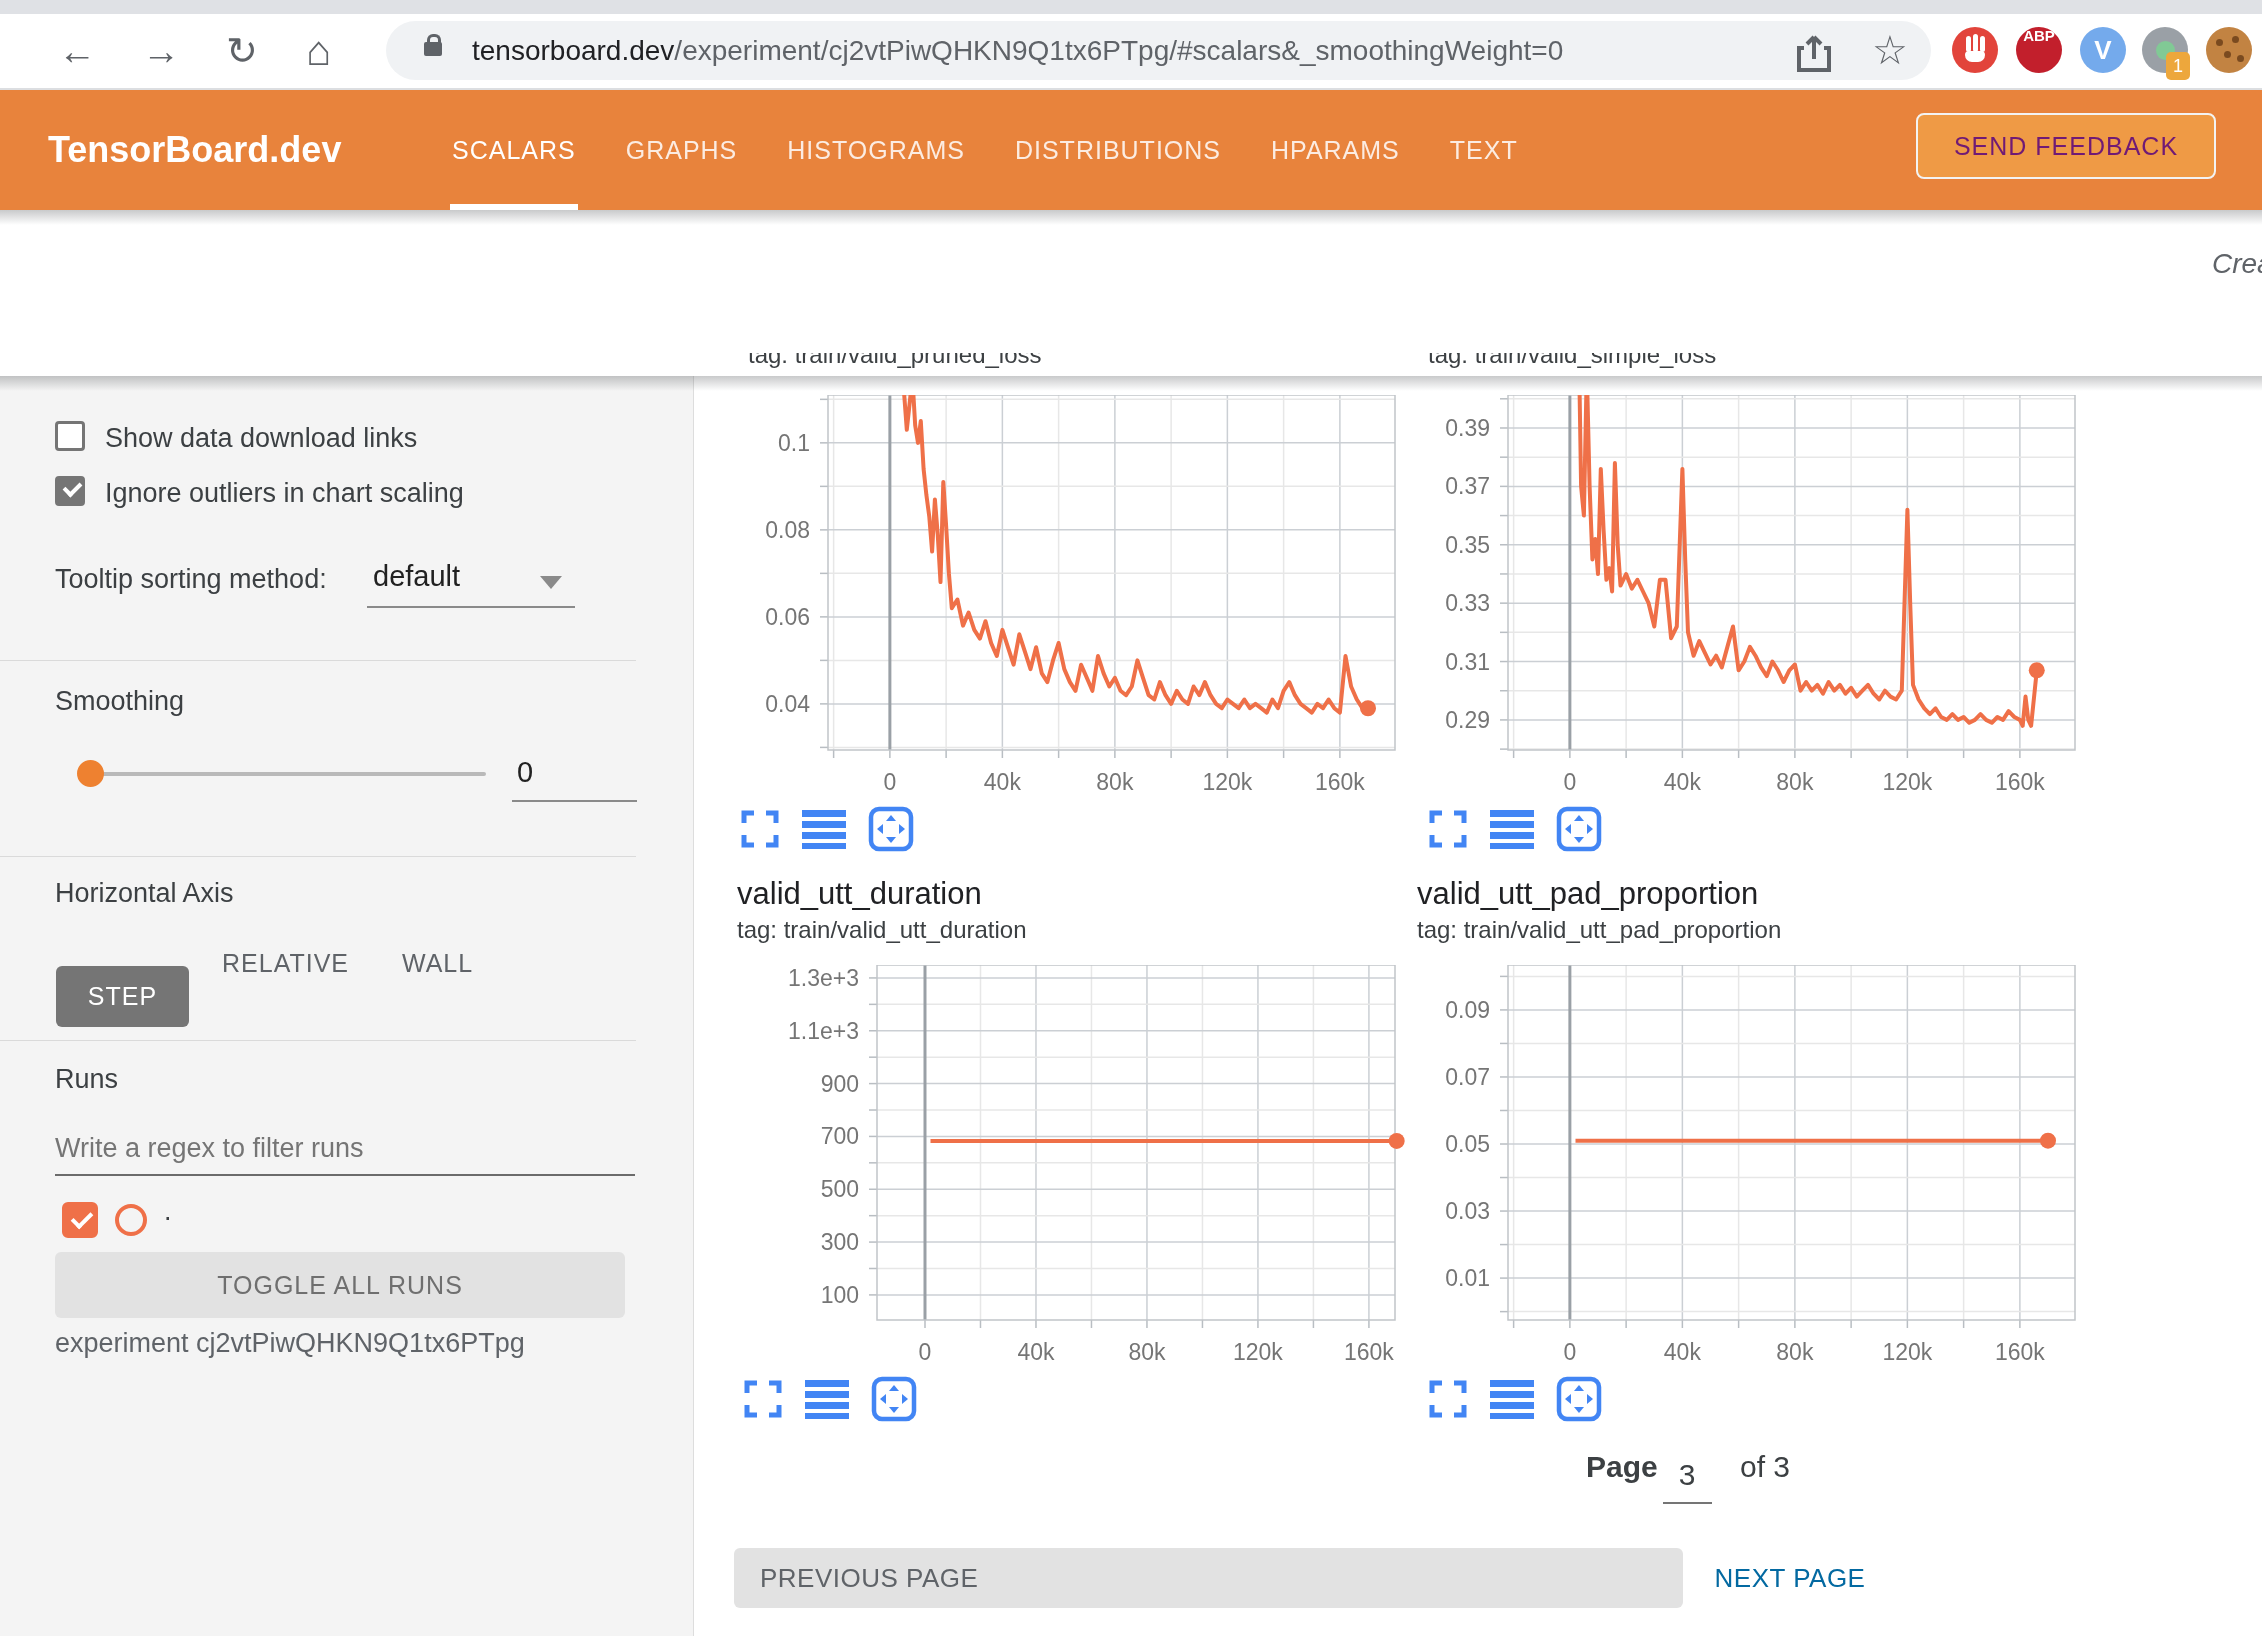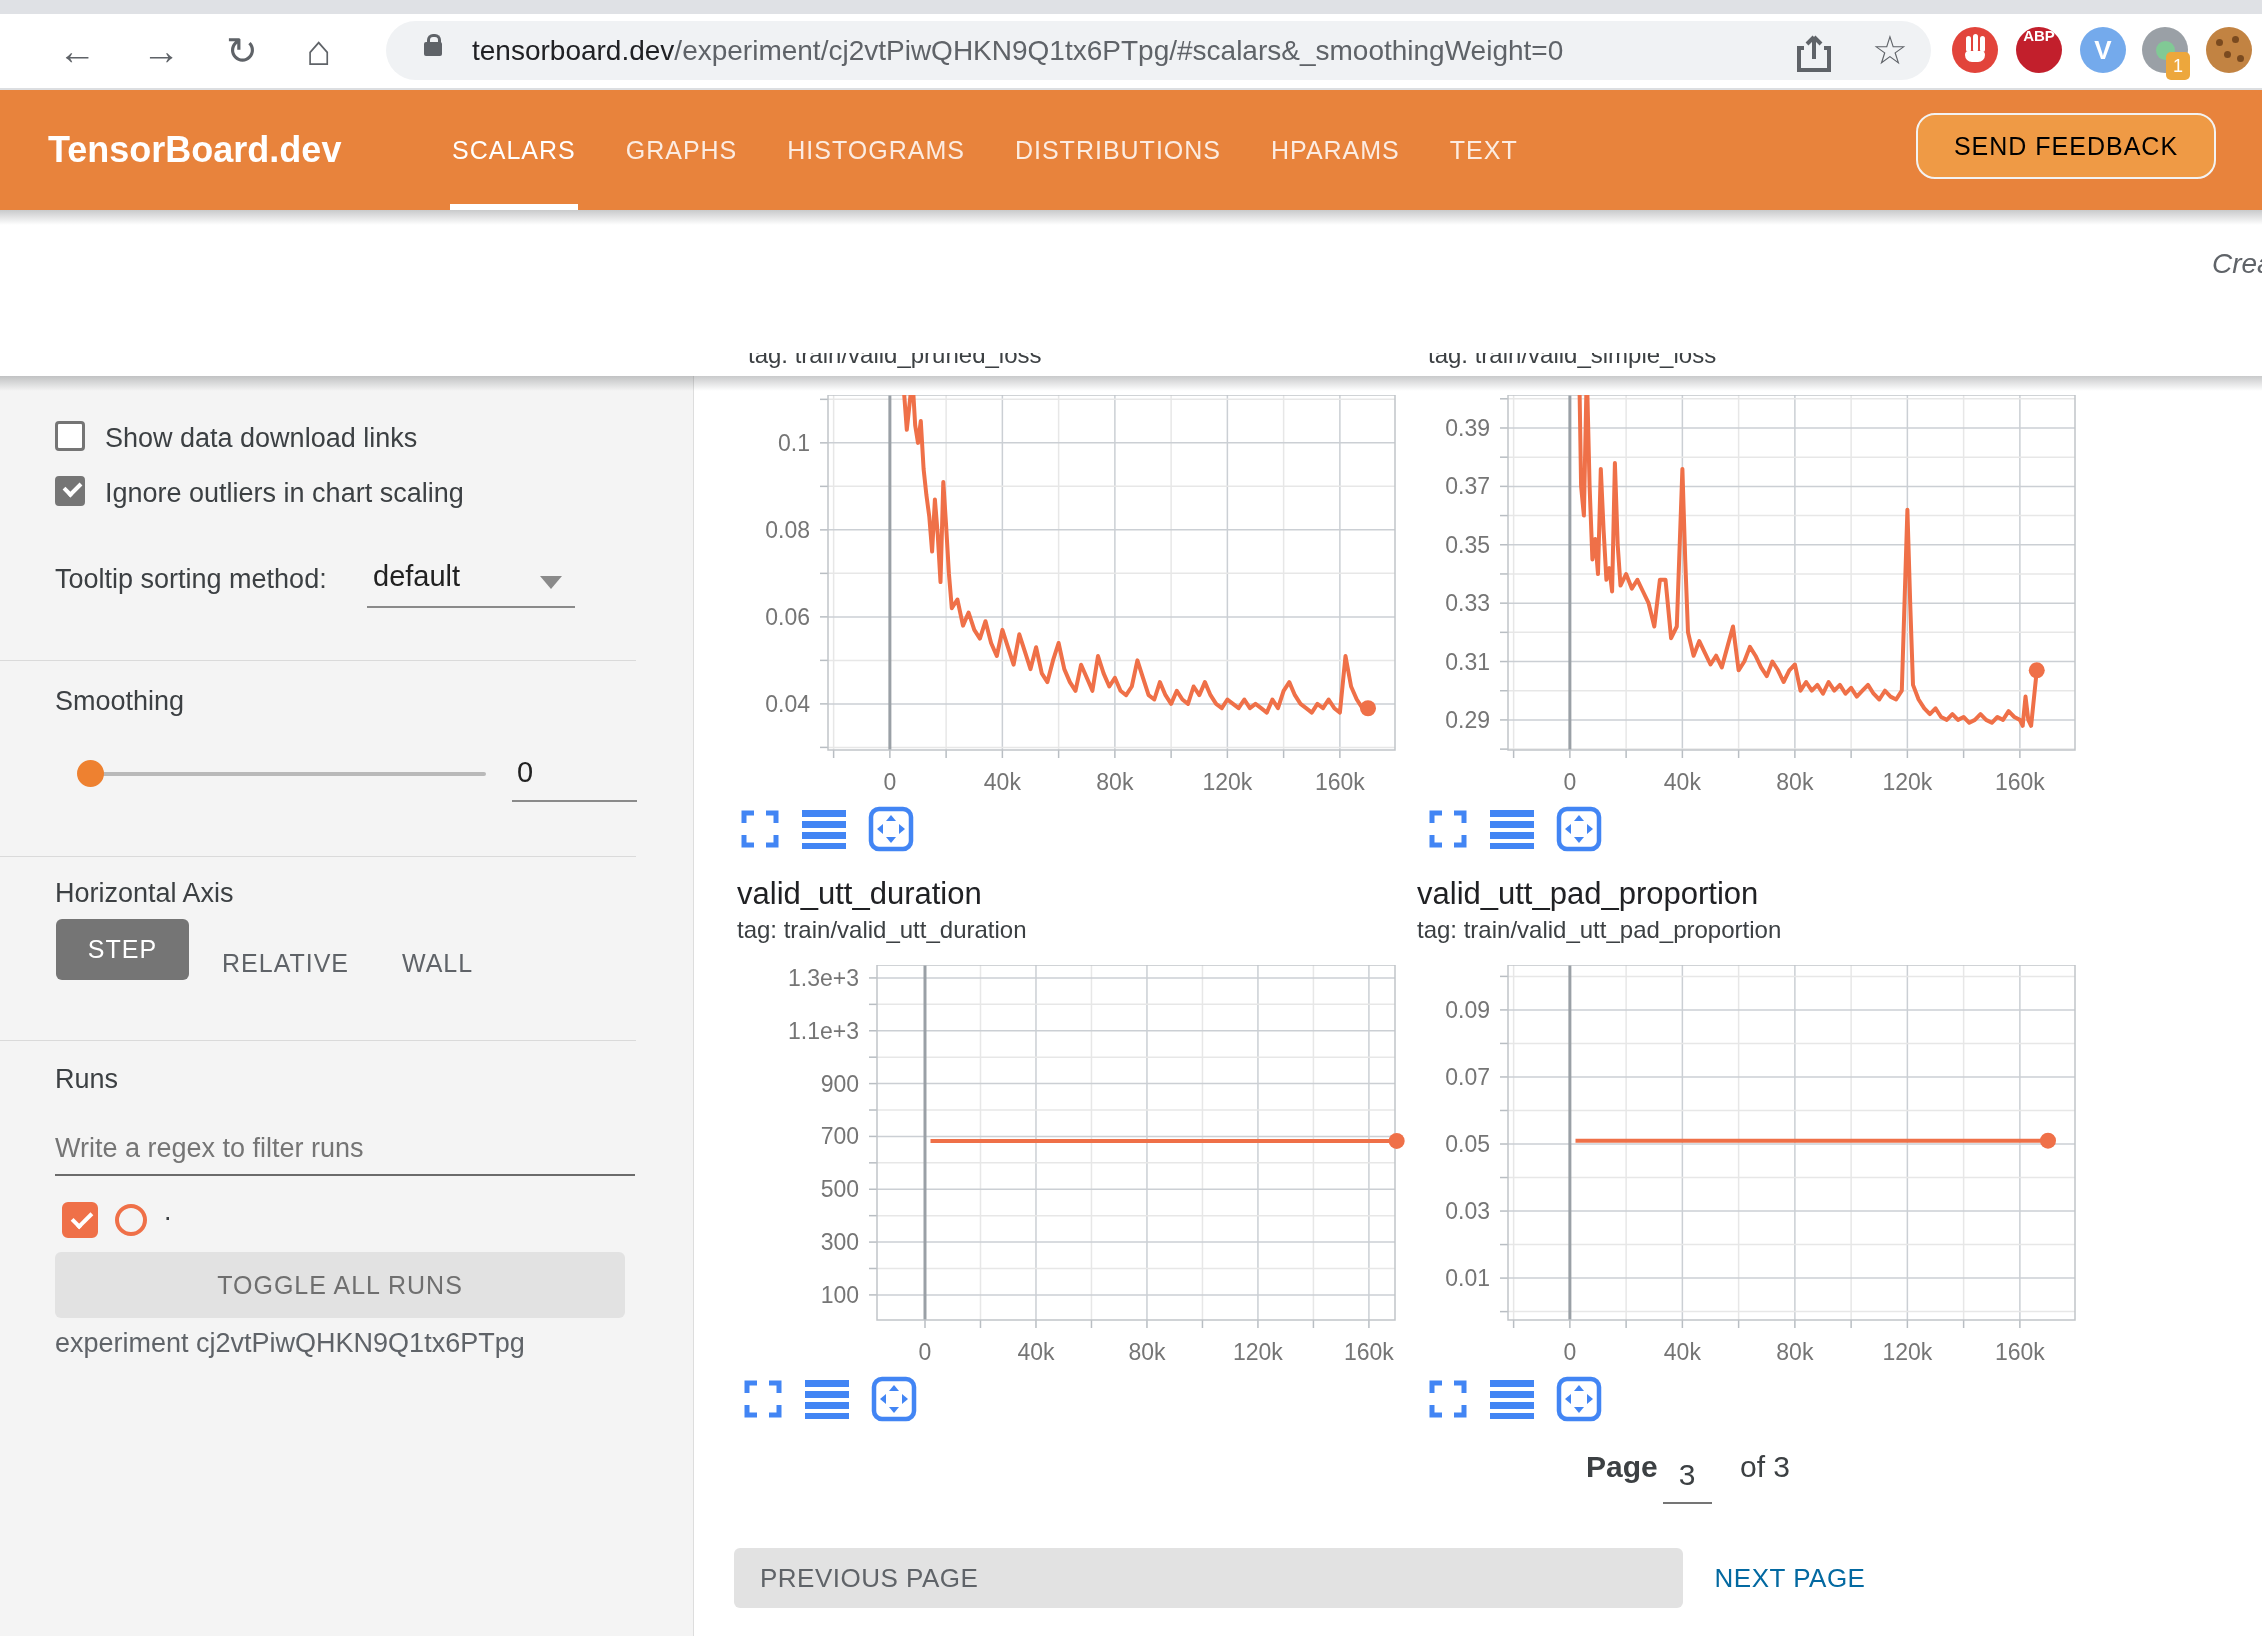--- a/index.html
+++ b/index.html
@@ -30,21 +30,21 @@
   .ext-cookie{left:2206px;background:#c28342;}
   .crumb{position:absolute;width:7px;height:7px;border-radius:50%;background:#7a4a1f;}
 
   
   .tb-header{left:0;top:90px;width:2262px;height:120px;background:#e8833c;}
   .logo{left:48px;top:90px;height:120px;line-height:120px;color:#fff;font-size:36px;font-weight:bold;}
   .tabs{left:452px;top:90px;height:120px;display:flex;gap:50px;align-items:stretch;}
   .tab{position:relative;color:rgba(255,255,255,.85);font-size:25px;letter-spacing:1px;line-height:120px;}
   .tab.active{color:#fff;}
   .tab.active:after{content:"";position:absolute;left:-2px;right:-2px;bottom:0;height:6px;background:#fff;}
-  .feedback{left:1916px;top:113px;width:300px;height:66px;background:#ef9a45;border:2px solid #f3f3f3;border-radius:19px;color:#000000;font-size:25px;letter-spacing:1px;text-align:center;line-height:62px;box-sizing:border-box;}
+  .feedback{left:1916px;top:113px;width:300px;height:66px;background:#ef9a45;border:2px solid #f3f3f3;border-radius:8px;color:#701a75;font-size:25px;letter-spacing:1px;text-align:center;line-height:62px;box-sizing:border-box;}
   .shadow-h{left:0;width:2262px;height:15px;background:linear-gradient(to bottom,rgba(60,64,67,.28),rgba(60,64,67,0));}
 
   
   .created{left:2212px;top:248px;width:50px;height:36px;overflow:hidden;font-style:italic;font-size:28px;color:#5f6368;}
   .exp-title{left:43px;top:310px;font-size:28px;color:#5f6368;}
 
   
   .sidebar{left:0;top:376px;width:694px;height:1260px;background:#f4f4f4;border-right:1px solid #ddd;box-sizing:border-box;}
   .sb-label{font-size:27px;color:#3c4043;}
   .divider{left:0;width:636px;height:1px;background:#dadada;}
@@ -487,21 +487,21 @@
 
     <div class="abs divider" style="top:284px;"></div>
     <div class="abs sb-label" style="left:55px;top:310px;">Smoothing</div>
     <div class="abs slider-track" style="left:84px;top:396px;width:402px;"></div>
     <div class="abs slider-thumb" style="left:77px;top:384px;"></div>
     <div class="abs dd-value" style="left:505px;top:380px;width:40px;text-align:center;">0</div>
     <div class="abs value-underline" style="left:512px;top:424px;width:125px;"></div>
 
     <div class="abs divider" style="top:480px;"></div>
     <div class="abs sb-label" style="left:55px;top:502px;">Horizontal Axis</div>
-    <div class="abs seg-btn" style="left:56px;top:543px;width:133px;height:61px;line-height:61px;">STEP</div>
+    <div class="abs seg-btn" style="left:56px;top:590px;width:133px;height:61px;line-height:61px;">STEP</div>
     <div class="abs seg-plain" style="left:222px;top:573px;">RELATIVE</div>
     <div class="abs seg-plain" style="left:402px;top:573px;">WALL</div>
 
     <div class="abs divider" style="top:664px;"></div>
     <div class="abs sb-label" style="left:55px;top:688px;">Runs</div>
     <input class="regex-input" placeholder="Write a regex to filter runs" style="">
     <div class="abs cb checked-orange" style="left:62px;top:826px;">
         <span class="check"></span>
       </div>
     <div class="abs run-circle" style="left:115px;top:828px;"></div>

